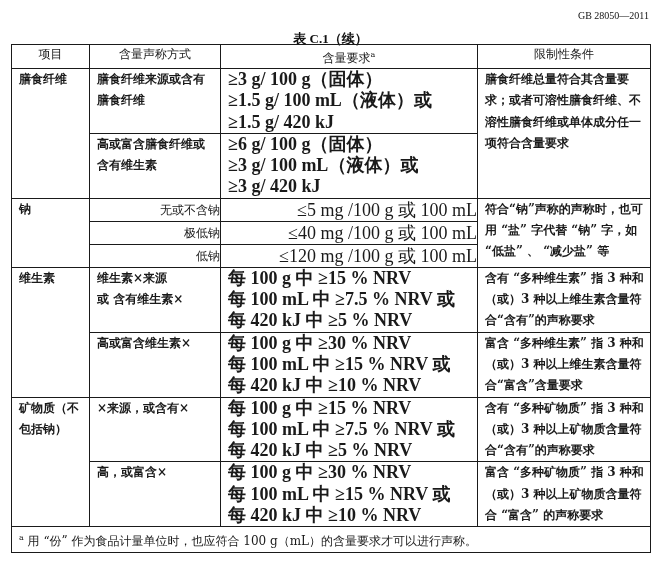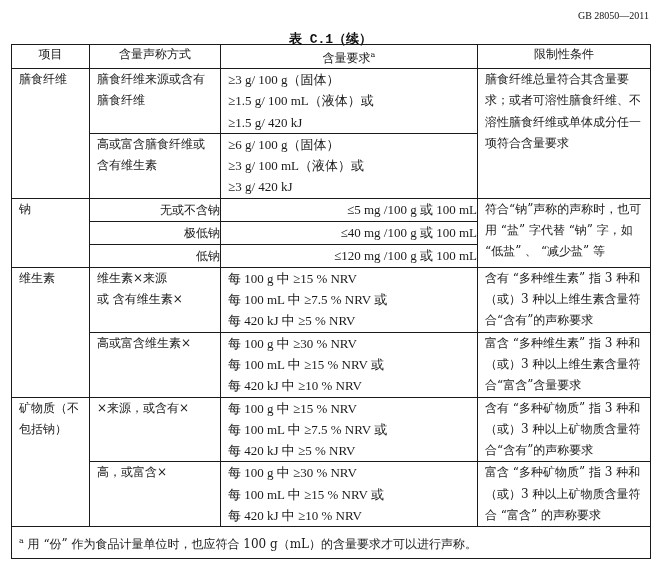--- a/index.html
+++ b/index.html
@@ -7,36 +7,36 @@
     width: 661px; height: 563px; position: relative; overflow: hidden;
     font-family: "DejaVu Serif", "Liberation Serif", serif;
     color: #1a1a1a;
   }
   .std-no {
     position: absolute; right: 12px; top: 10px;
     font-family: "Liberation Serif", serif; font-size: 10px; color: #111;
   }
   .table-title {
     position: absolute; left: 0; width: 661px; top: 30px; text-align: center;
-    font-family: Liberation Mono, monospace; font-size: 13px; font-weight: bold; color: #111;
+    font-family: Liberation Serif, serif; font-size: 13px; font-weight: bold; color: #111;
   }
   table.main {
     position: absolute; left: 11px; top: 44px; width: 639px;
     border-collapse: collapse; table-layout: fixed;
     font-size: 12px;
   }
   table.main td, table.main th {
     border: 1.3px solid #1a1a1a; vertical-align: top; padding: 0 0 0 7px;
     font-weight: normal;
   }
   table.main th { text-align: center; padding: 0; height: 19px; line-height: 19px; font-size: 12px; }
-  .line { height: 21.3px; line-height: 21.3px; white-space: nowrap; }
-  .num { font-family: "Liberation Serif", serif; font-size: 13px; }
+  .line { height: 21.3px; line-height: 21.3px; white-space: nowrap; font-weight: bold; }
+  .num { font-family: "Liberation Serif", serif; font-size: 18px; }
   td.single { height: 22px; line-height: 22px; text-align: right; }
-  td.foot { padding-left: 28px; height: 22px; line-height: 28px; margin-left: 16px; }
+  td.foot { padding-left: 28px; height: 22px; line-height: 22px; margin-left: 16px; }
   .sup { font-size: 8px; vertical-align: super; }
 </style>
 </head>
 <body>
 
 <div class="std-no">GB  28050—2011</div>
 <div class="table-title">表 C.1（续）</div>
 
 <table class="main">
   <colgroup>

